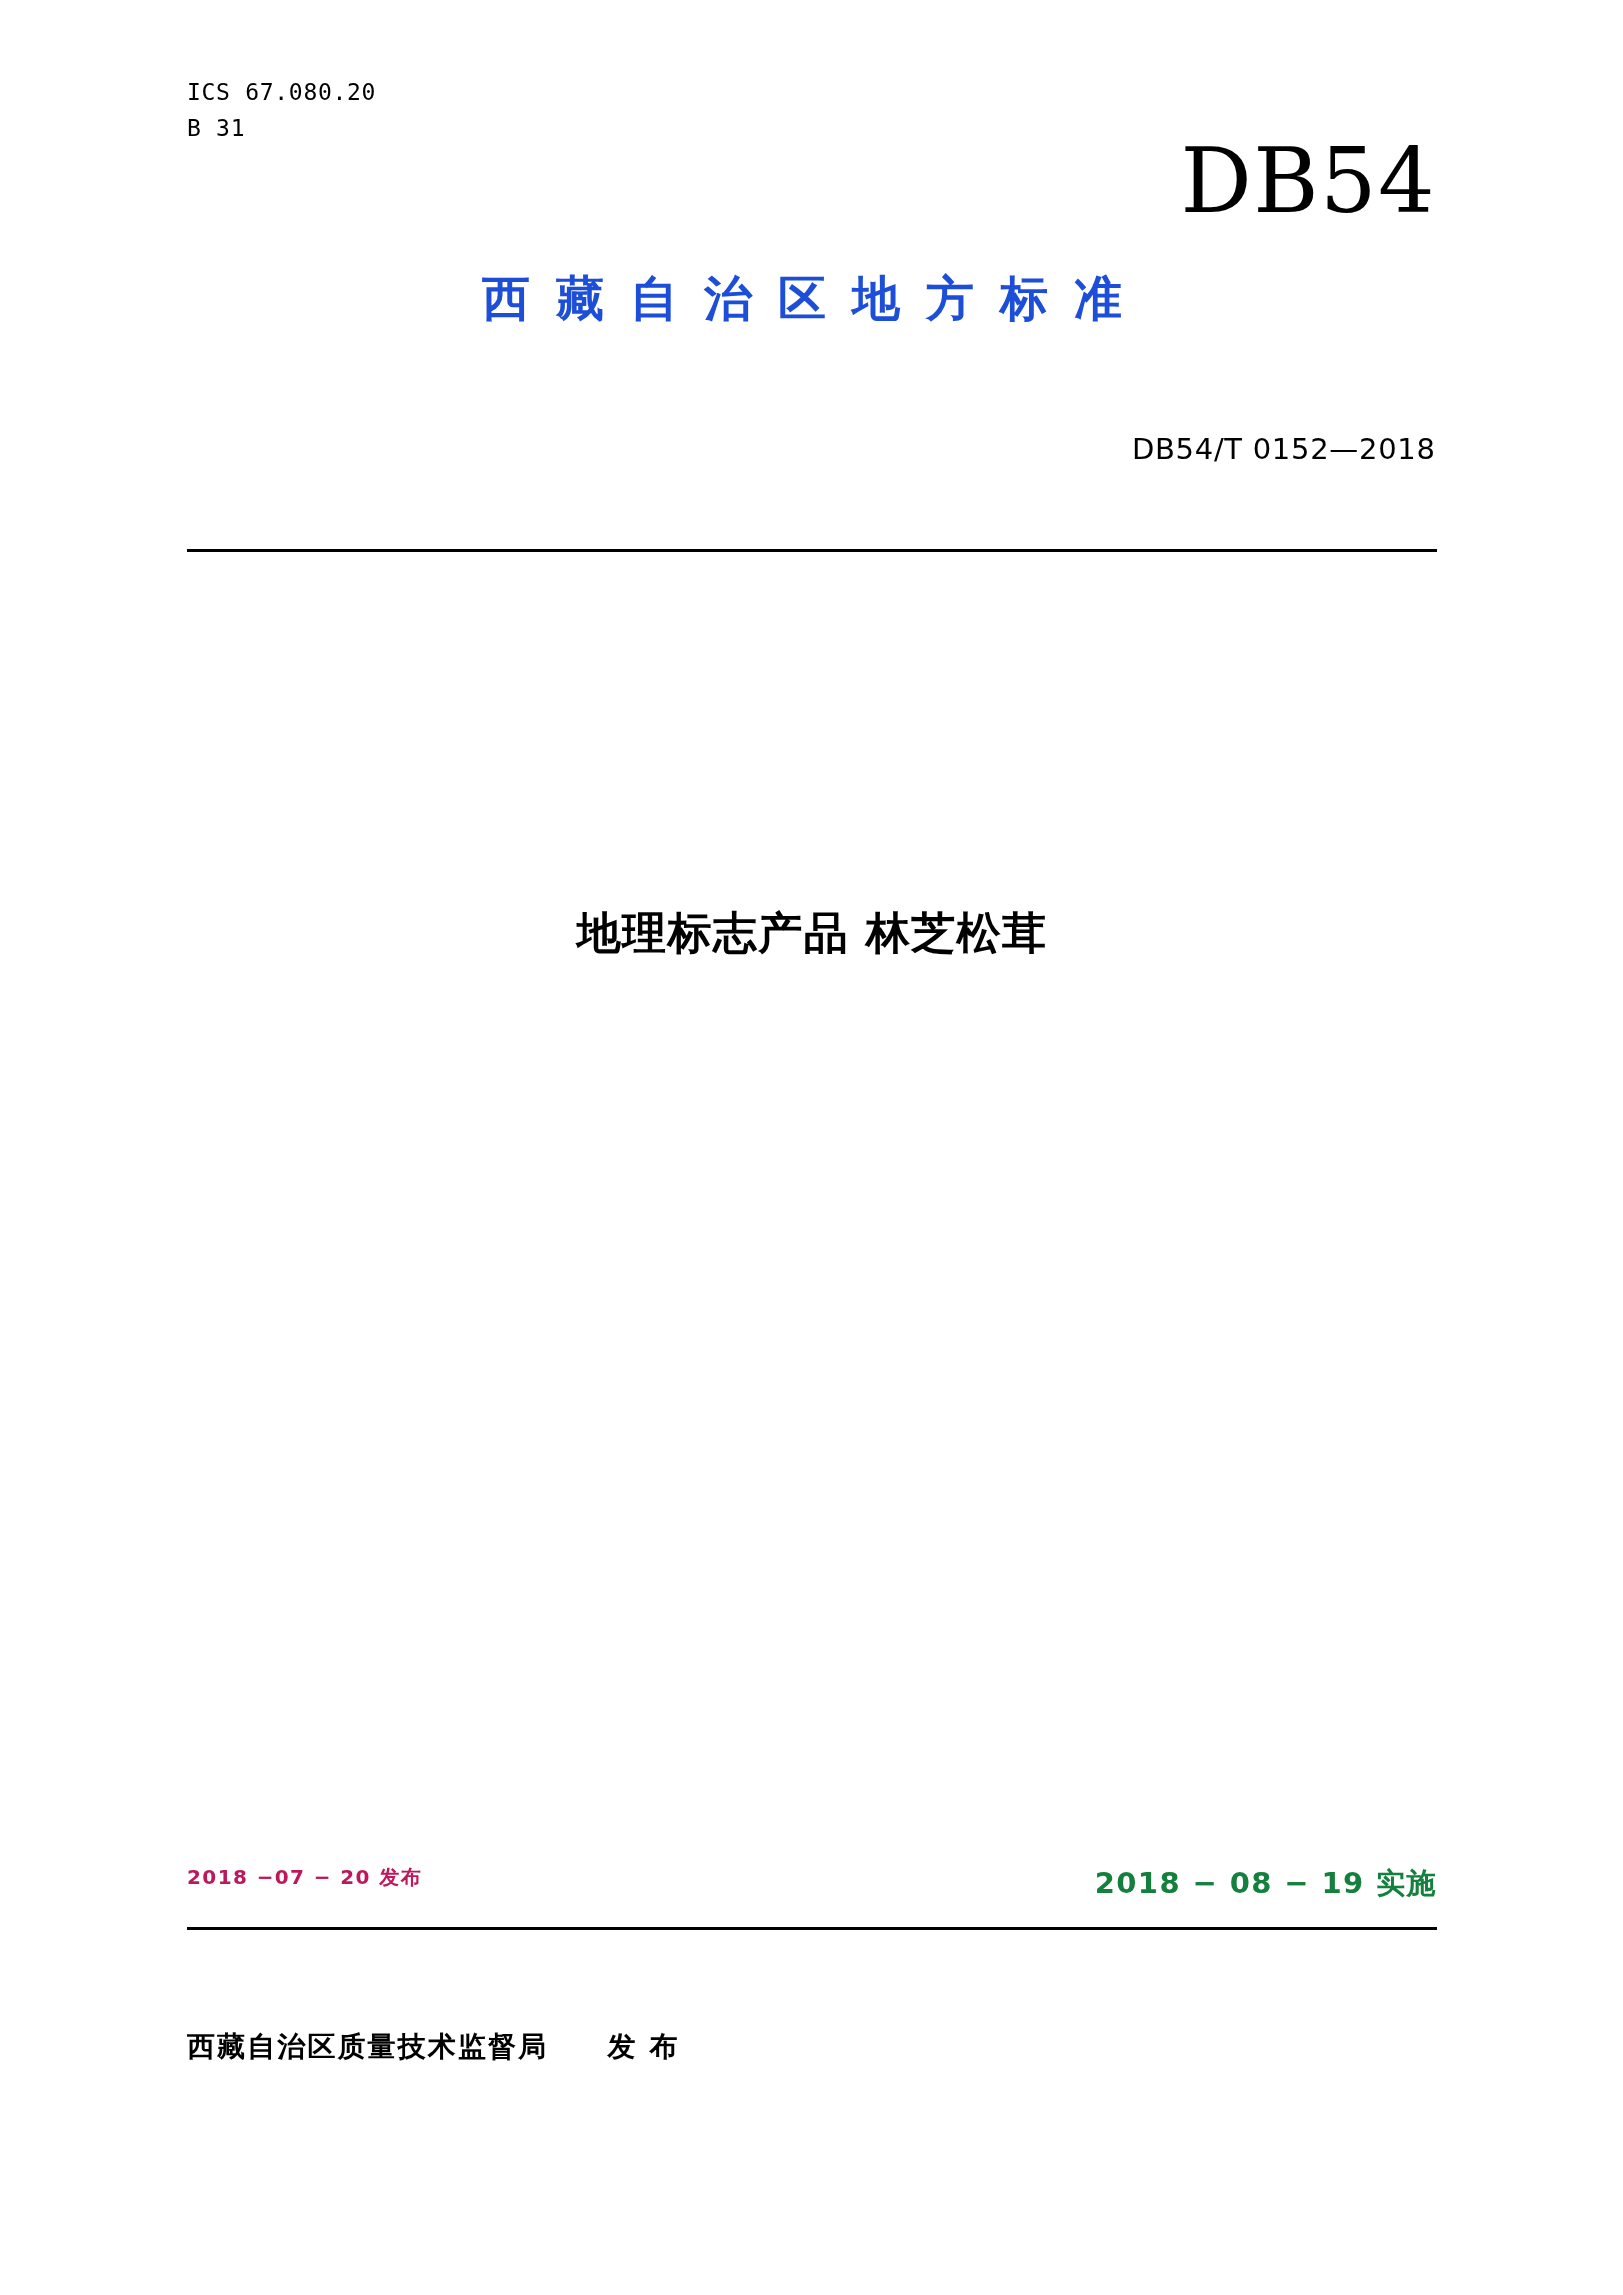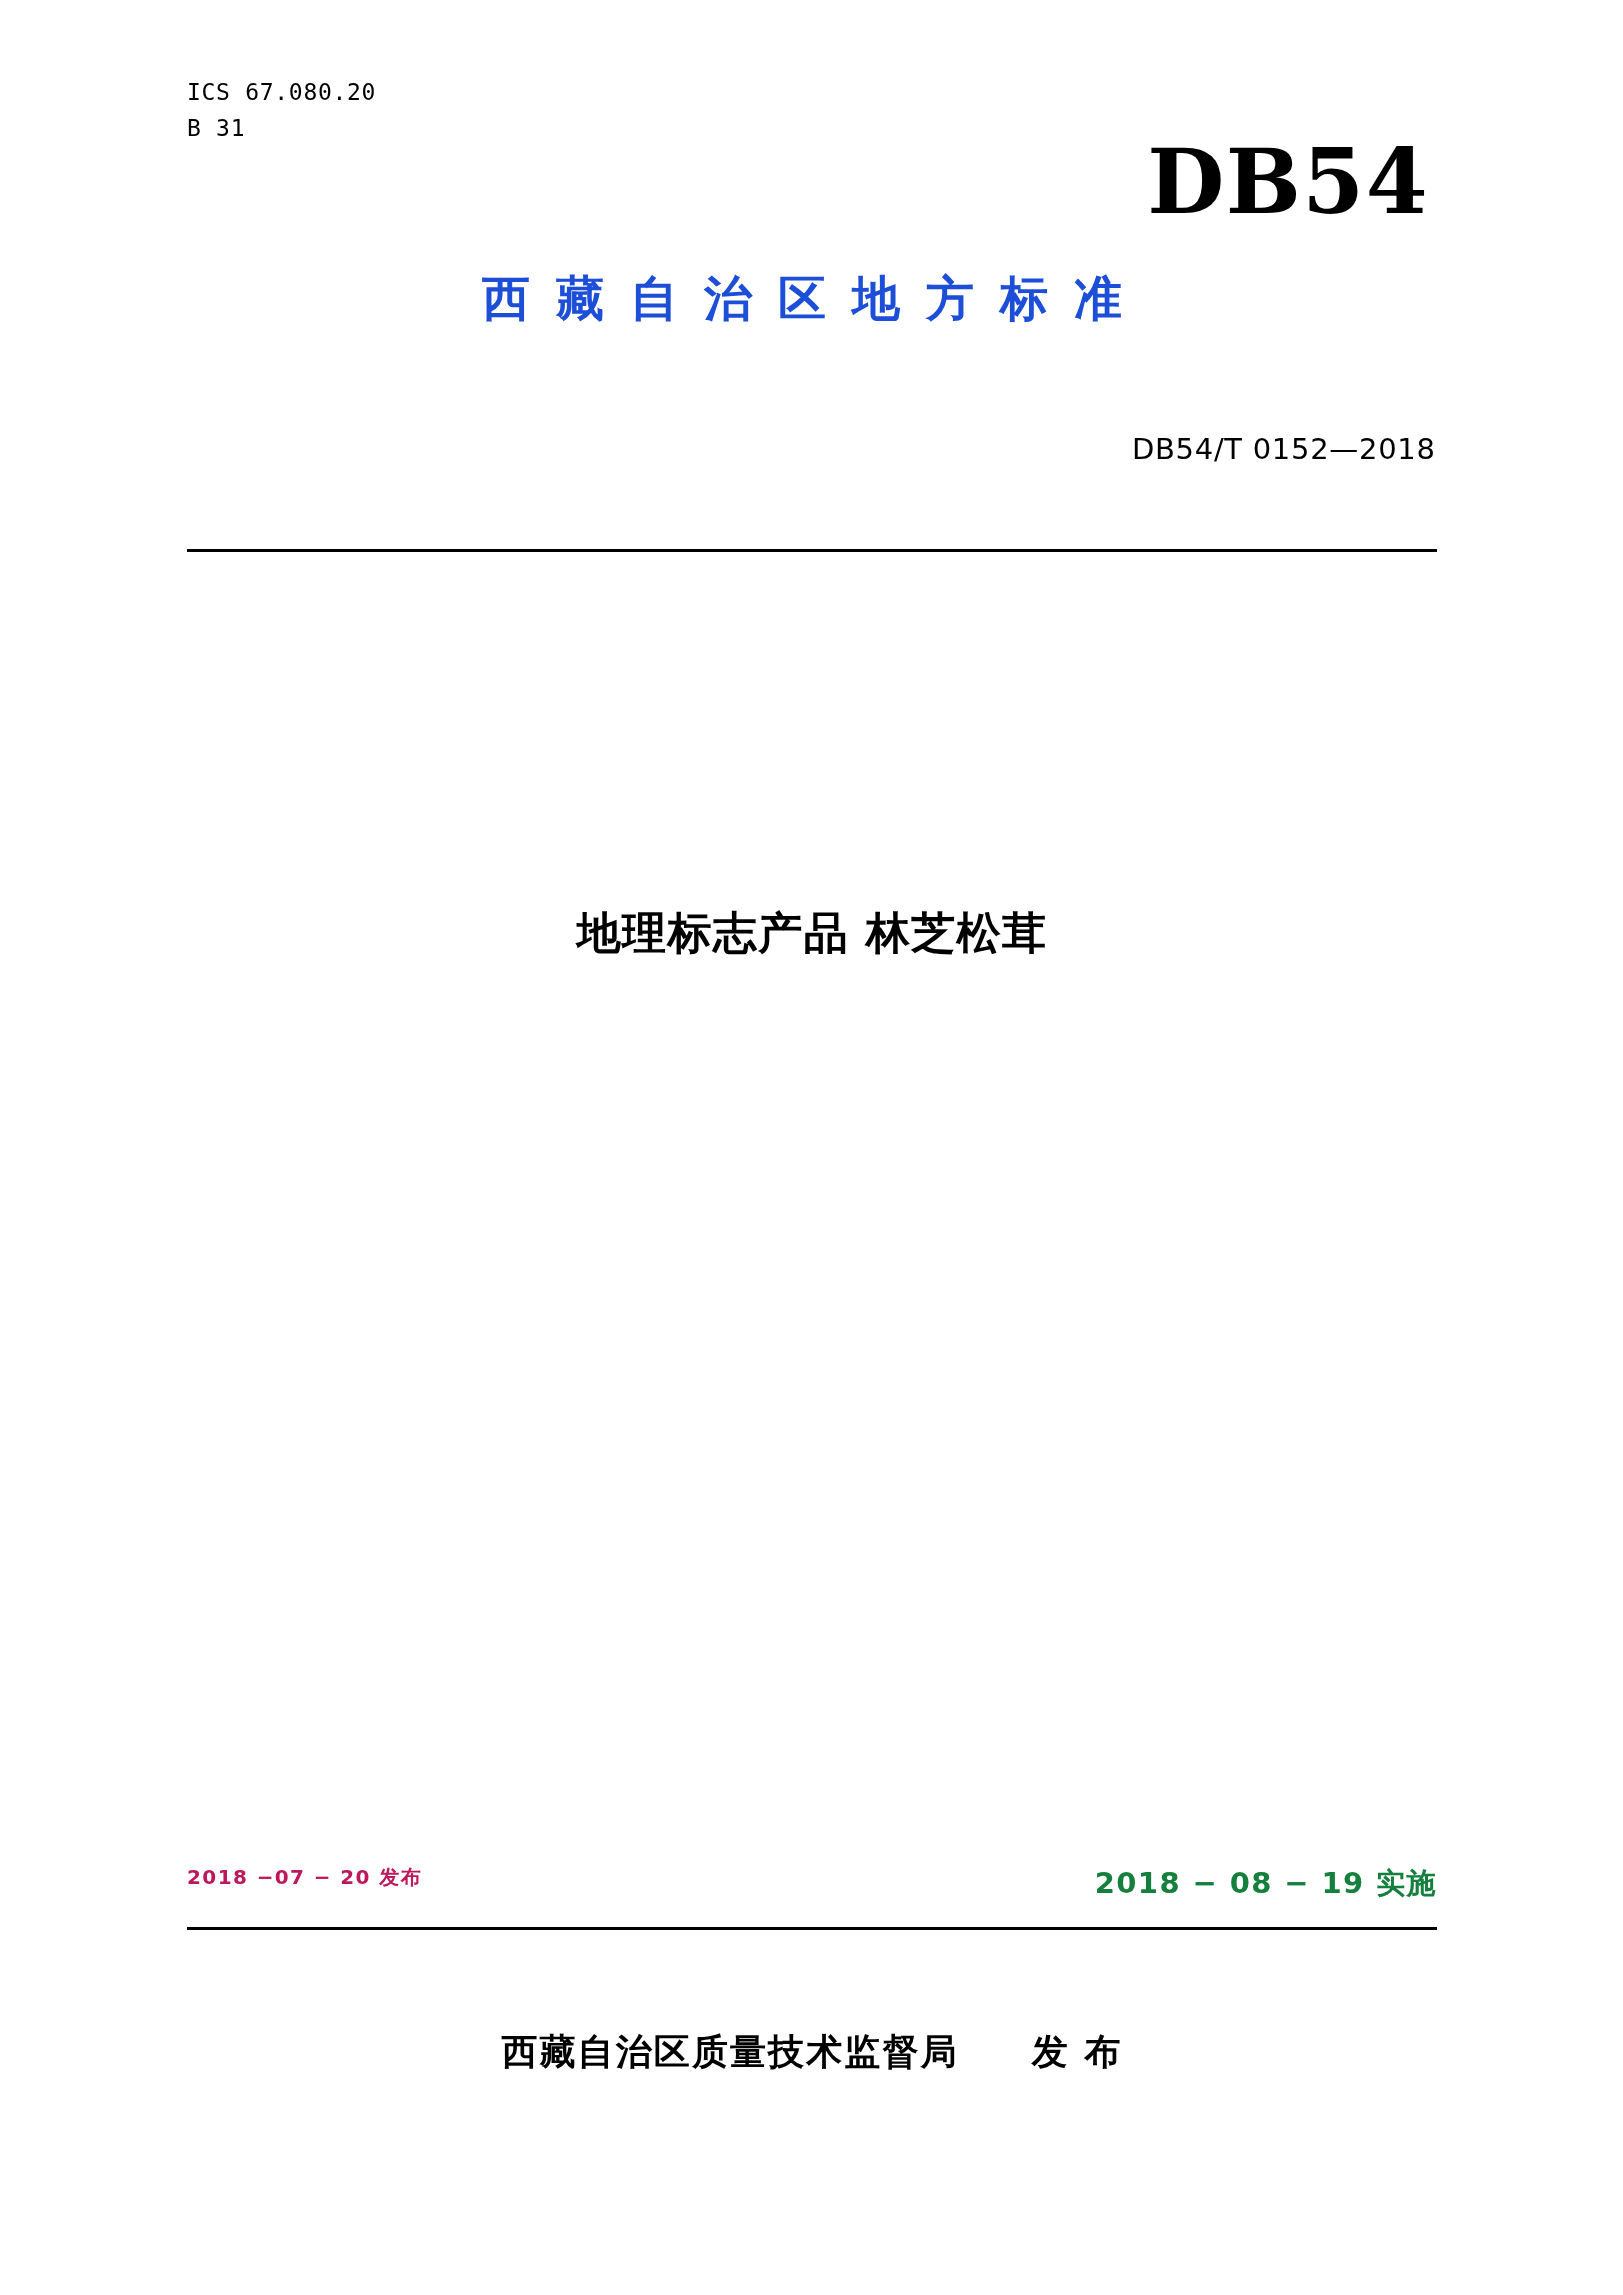--- a/index.html
+++ b/index.html
@@ -37,24 +37,24 @@
     font-size: 23px;
     line-height: 1.55;
     letter-spacing: 0.7px;
     color: #000;
   }
   .ics-line { white-space: pre; }
 
   
   .db-mark {
     position: absolute;
-    right: 8px;
+    right: 1px;
     top: 137px;
     font-family: "DejaVu Serif", serif;
-    font-weight: 700;
+    font-weight: 400;
     font-size: 89px;
     line-height: 1;
     letter-spacing: 1.4px;
     color: #000;
   }
 
   
   .std-title {
     position: absolute;
     left: 6.9px;
@@ -143,24 +143,24 @@
     white-space: pre;
     color: #15803d;
   }
 
   
   .publisher {
     position: absolute;
     left: 0;
     top: 2028px;
     width: 1250px;
-    text-align: center;
+    text-align: left;
     font-family: "DejaVu Sans", sans-serif;
     font-weight: 700;
-    font-size: 36px;
+    font-size: 28px;
     letter-spacing: 2.1px;
     white-space: pre;
     color: #000;
   }
 </style>
 </head>
 <body>
 
 <div class="page">
   <div class="content">

